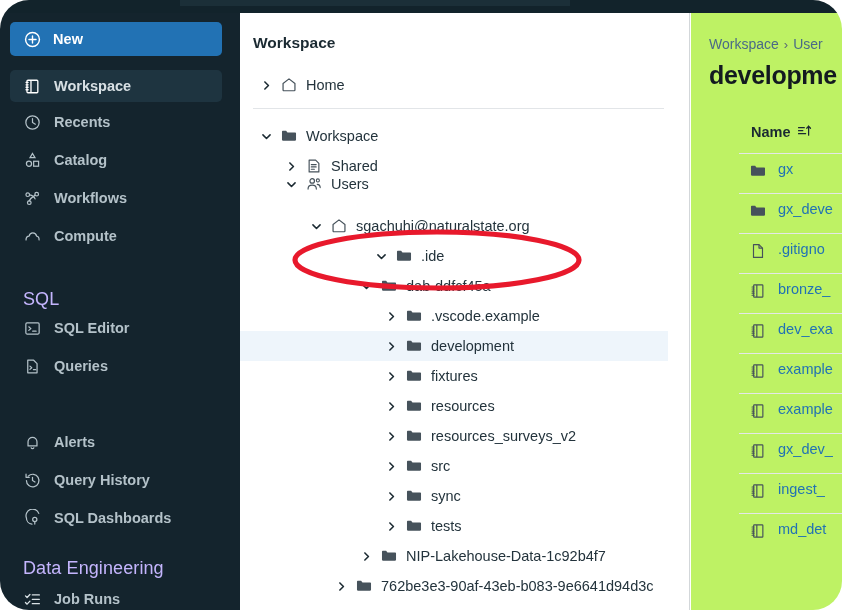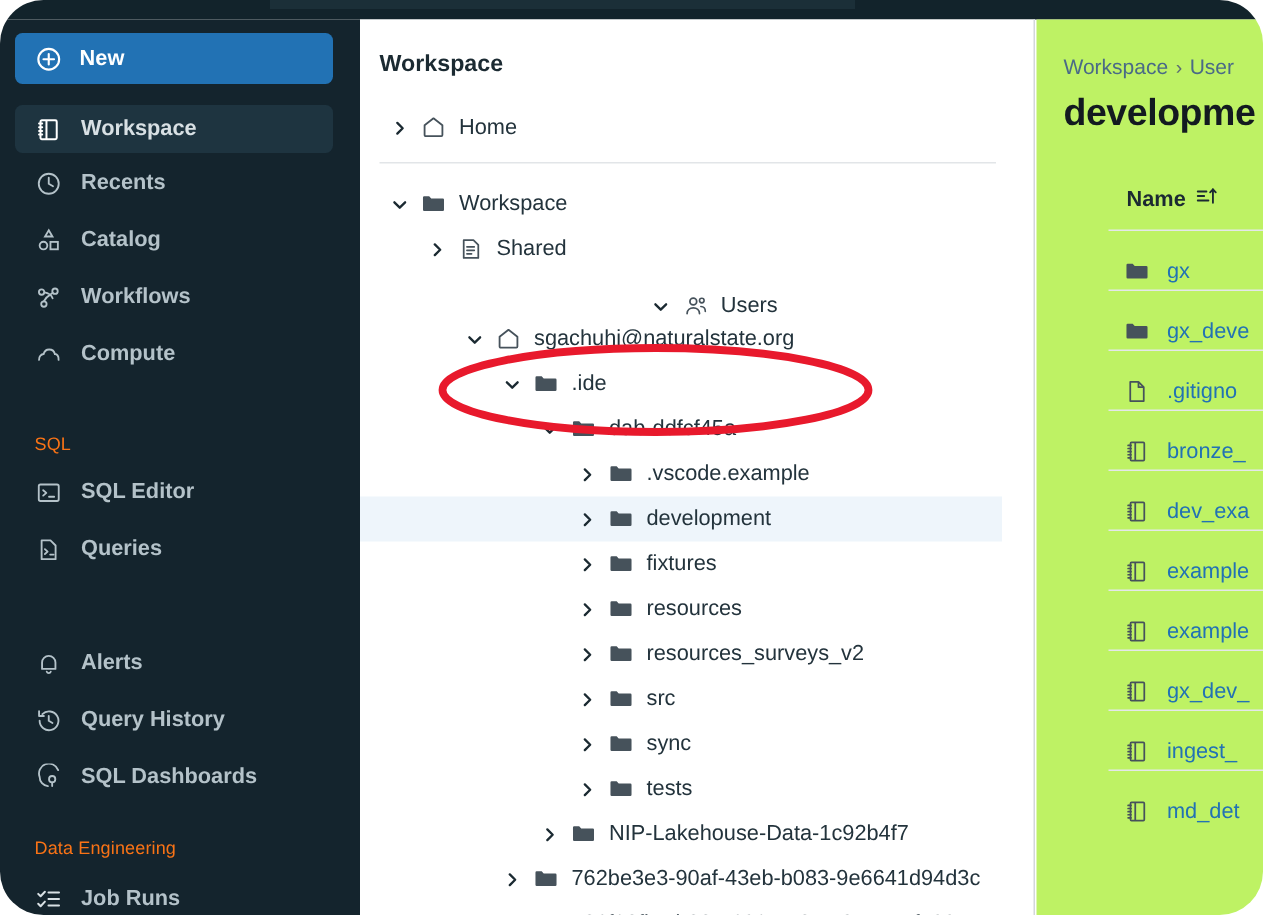--- a/index.html
+++ b/index.html
@@ -28,21 +28,21 @@
   .new-btn .lbl { color:#fff; font-size:14.5px; font-weight:700; letter-spacing:.1px; }
   .nav-item {
     position:absolute; left:10px; width:212px; height:32px;
     display:flex; align-items:center; padding-left:13px; gap:12px;
     border-radius:5px;
   }
   .nav-item .lbl { font-size:14.5px; font-weight:700; color:#d8e0e4; white-space:nowrap; }
   .nav-item.active { background:#1e3440; }
   .nav-item.dim .lbl { color:#b4c2c9; font-weight:700; }
   .nav-section {
-    position:absolute; left:23px; font-size:12px; color:#f97316; font-weight:400;
+    position:absolute; left:23px; font-size:18px; color:#c4b5fd; font-weight:400;
     letter-spacing:.1px;
   }
   .ico { width:19px; height:19px; flex:0 0 19px; display:block; }
   .ico svg { display:block; width:19px; height:19px; }
 
   
   .tree {
     position:absolute; top:13px; left:240px; width:450px; height:597px;
     background:#fff; border-right:1px solid #d3d7da; overflow:hidden;
   }
@@ -63,21 +63,21 @@
 
   
   .rpanel {
     position:absolute; top:13px; left:691px; width:151px; height:597px;
     background:#bef264; overflow:hidden;padding-left:16px;
   }
   .breadcrumb { position:absolute; top:23px; left:18px; font-size:14px; color:#4a6a87; white-space:nowrap; }
   .breadcrumb .sep { color:#5b6a75; margin:0 5px; font-size:13px; }
   .rtitle { position:absolute; top:48px; left:18px; font-size:25px; font-weight:700; color:#131a20; white-space:nowrap; letter-spacing:-.3px; }
   .col-head { position:absolute; top:110px; left:60px; font-size:14.5px; font-weight:700; color:#1b2a32; display:flex; align-items:center; gap:6px; white-space:nowrap; }
-  .frow { position:absolute; left:0; width:151px; height:40px; display:flex; align-items:center; white-space:nowrap; }
+  .frow { position:absolute; left:0; width:151px; height:40px; display:flex; align-items:flex-start; white-space:nowrap; }
   .frow .ficon { width:19px; height:19px; flex:0 0 19px; margin-left:58px; display:flex; align-items:center; }
   .frow .flbl { margin-left:10px; font-size:14.5px; color:#2272b4; }
   .fdiv { position:absolute; left:48px; width:110px; height:1px; background:#e4e7e9; }
 
   
   .annot { position:absolute; pointer-events:none; }
 </style>
 </head>
 <body>
 
@@ -260,21 +260,21 @@
             </svg>
           </span>
           <span class="ticon">
             <svg viewBox="0 0 20 20" width="18" height="18">
               <path d="M4.6 3.4h7.2l3.6 3.6v9.6H4.6z" fill="none" stroke="#46525b" stroke-width="1.3" stroke-linejoin="round"></path>
               <path d="M7 8.4h5.4M7 11h5.4M7 13.6h3.4" stroke="#46525b" stroke-width="1.3" stroke-linecap="round"></path>
             </svg>
           </span>
           <span class="tlbl">Shared</span>
         </div>
-        <div class="tree-row" style="top: 176px; justify-content: center;">
+        <div class="tree-row" style="top: 156px;">
           <div style="width: 43px; flex: 0 0 auto;"></div>
           <span class="caret">
             <svg viewBox="0 0 16 16" width="13" height="13">
               <path d="M3.6 6 8 10.4 12.4 6" fill="none" stroke="#1b2a32" stroke-width="1.9" stroke-linecap="round" stroke-linejoin="round"></path>
             </svg>
           </span>
           <span class="ticon">
             <svg viewBox="0 0 20 20" width="18" height="18">
               <circle cx="8" cy="6.6" r="2.5" fill="none" stroke="#46525b" stroke-width="1.3"></circle>
               <path d="M3.4 15.6c0-2.6 2.1-4.3 4.6-4.3s4.6 1.7 4.6 4.3" fill="none" stroke="#46525b" stroke-width="1.3" stroke-linecap="round"></path>
@@ -291,21 +291,21 @@
               <path d="M3.6 6 8 10.4 12.4 6" fill="none" stroke="#1b2a32" stroke-width="1.9" stroke-linecap="round" stroke-linejoin="round"></path>
             </svg>
           </span>
           <span class="ticon">
             <svg viewBox="0 0 20 20" width="18" height="18">
               <path d="M10 3.2 3.4 8.3v7.3a.8.8 0 0 0 .8.8h11.6a.8.8 0 0 0 .8-.8V8.3z" fill="none" stroke="#46525b" stroke-width="1.35" stroke-linejoin="round"></path>
             </svg>
           </span>
           <span class="tlbl">sgachuhi@naturalstate.org</span>
         </div>
-        <div class="tree-row" style="top: 228px;">
+        <div class="tree-row" style="top: 228px; padding-left: 40px;">
           <div style="width: 93px; flex: 0 0 auto;"></div>
           <span class="caret">
             <svg viewBox="0 0 16 16" width="13" height="13">
               <path d="M3.6 6 8 10.4 12.4 6" fill="none" stroke="#1b2a32" stroke-width="1.9" stroke-linecap="round" stroke-linejoin="round"></path>
             </svg>
           </span>
           <span class="ticon">
             <svg viewBox="0 0 20 20" width="18" height="18">
               <path d="M2.2 5.2a.9.9 0 0 1 .9-.9h3.7l1.5 1.7h8.6a.9.9 0 0 1 .9.9v7.4a.9.9 0 0 1-.9.9H3.1a.9.9 0 0 1-.9-.9z" fill="#46525b"></path>
             </svg>

